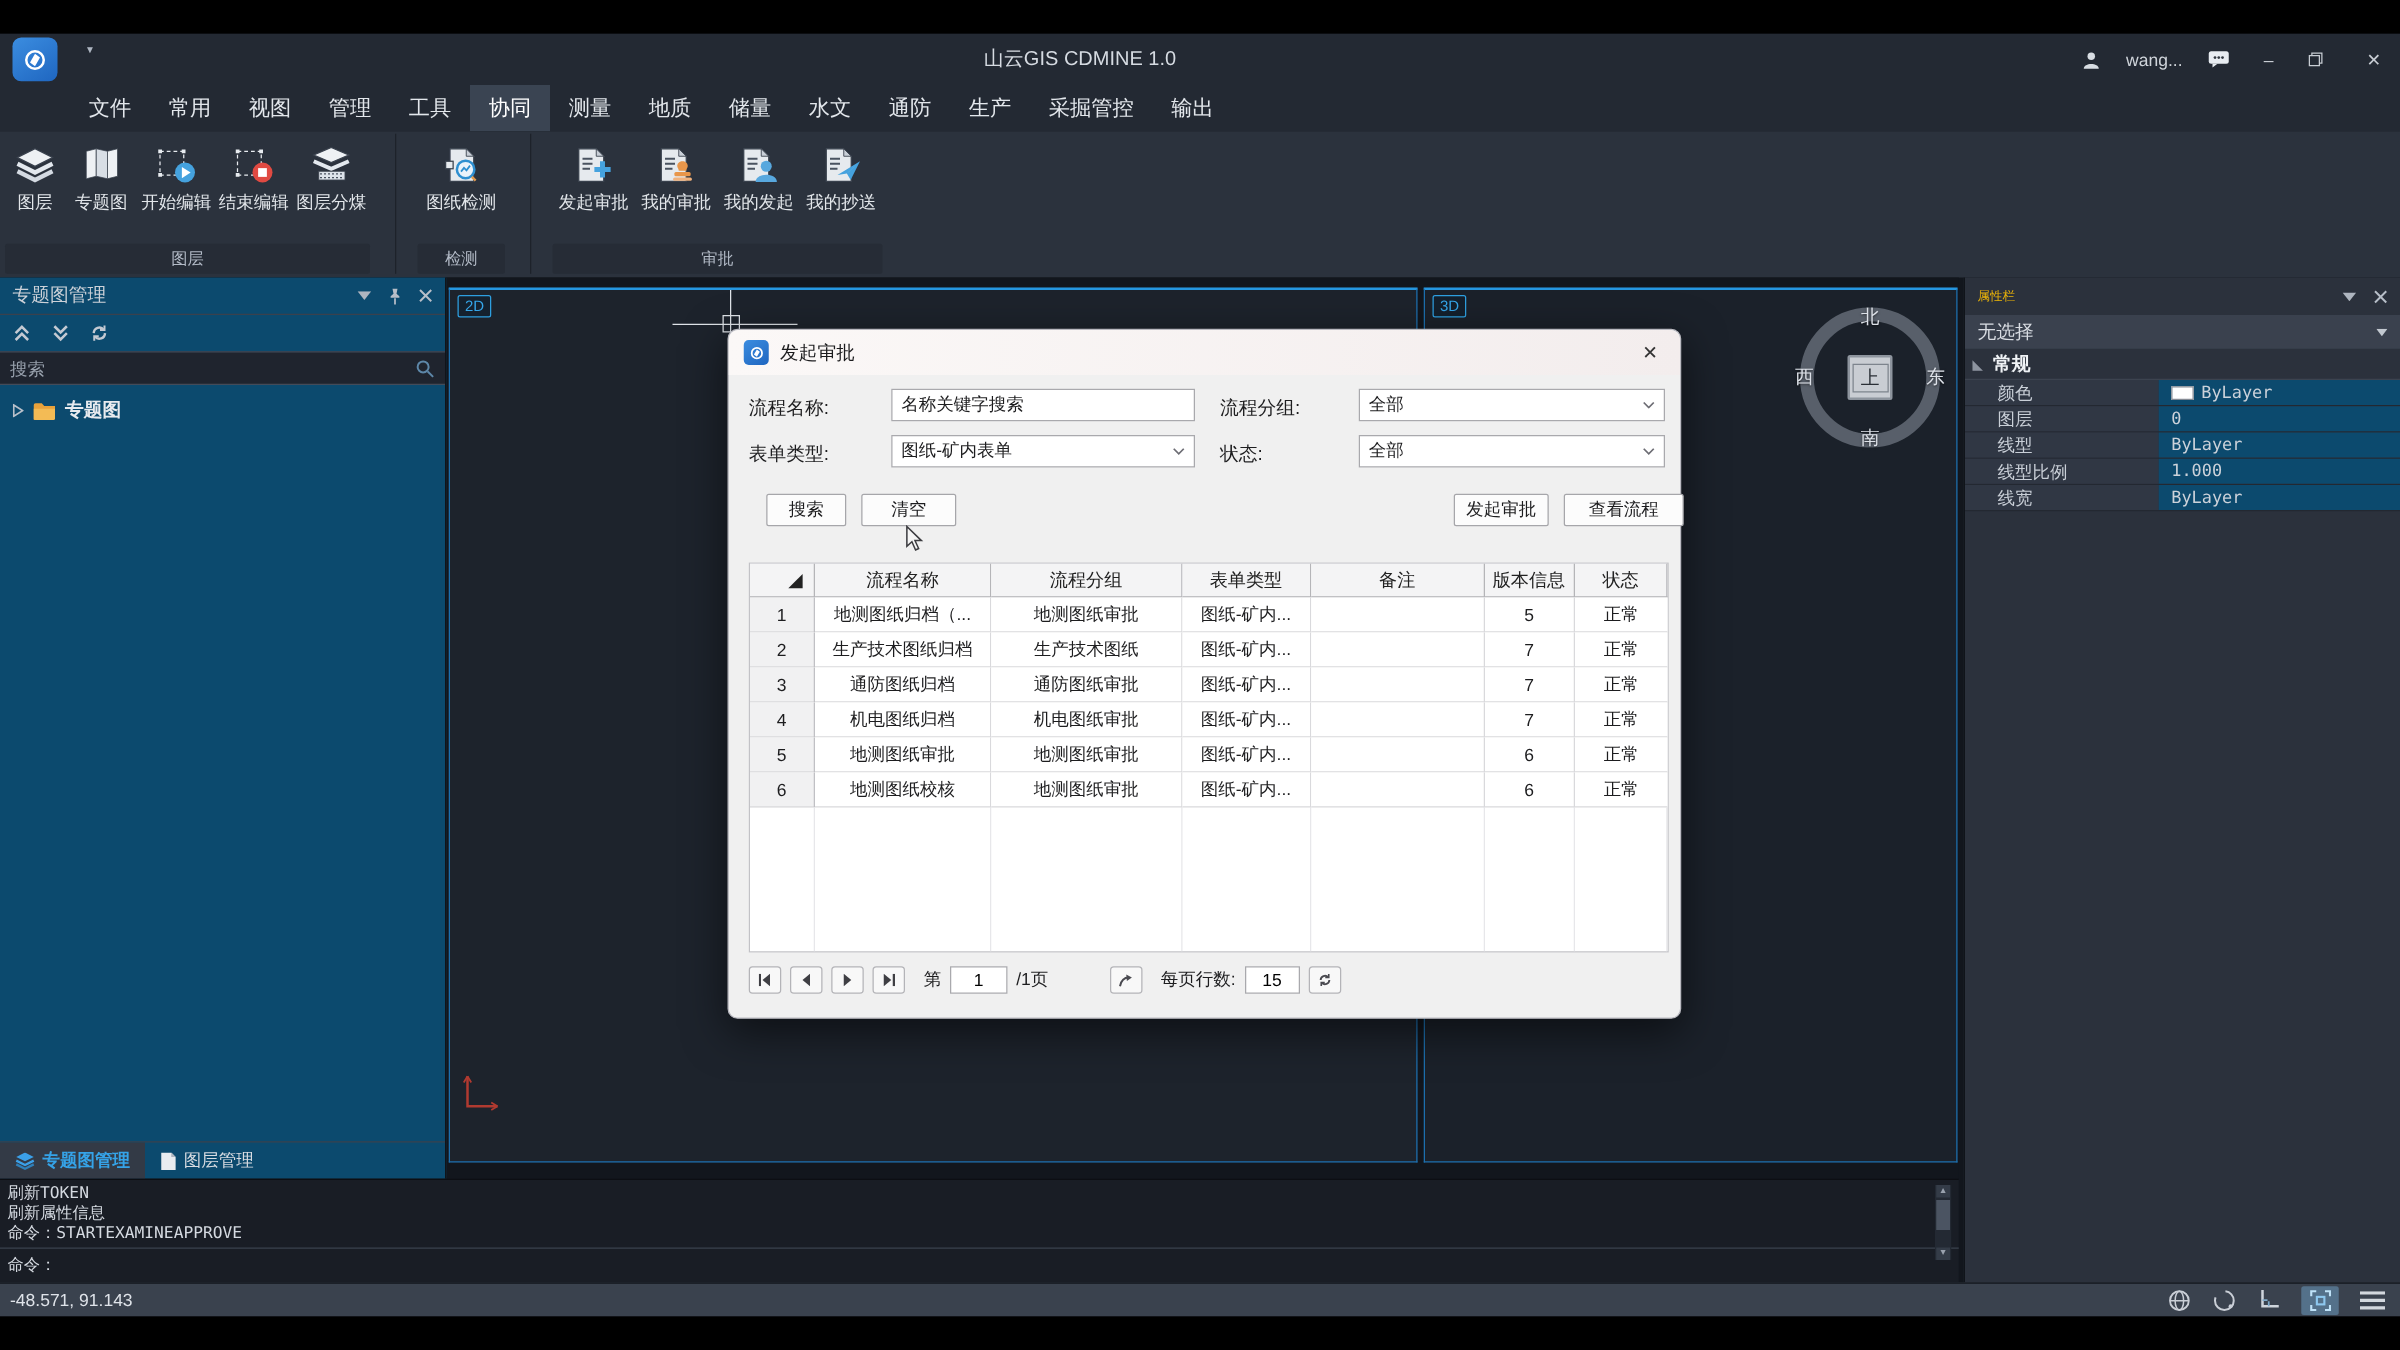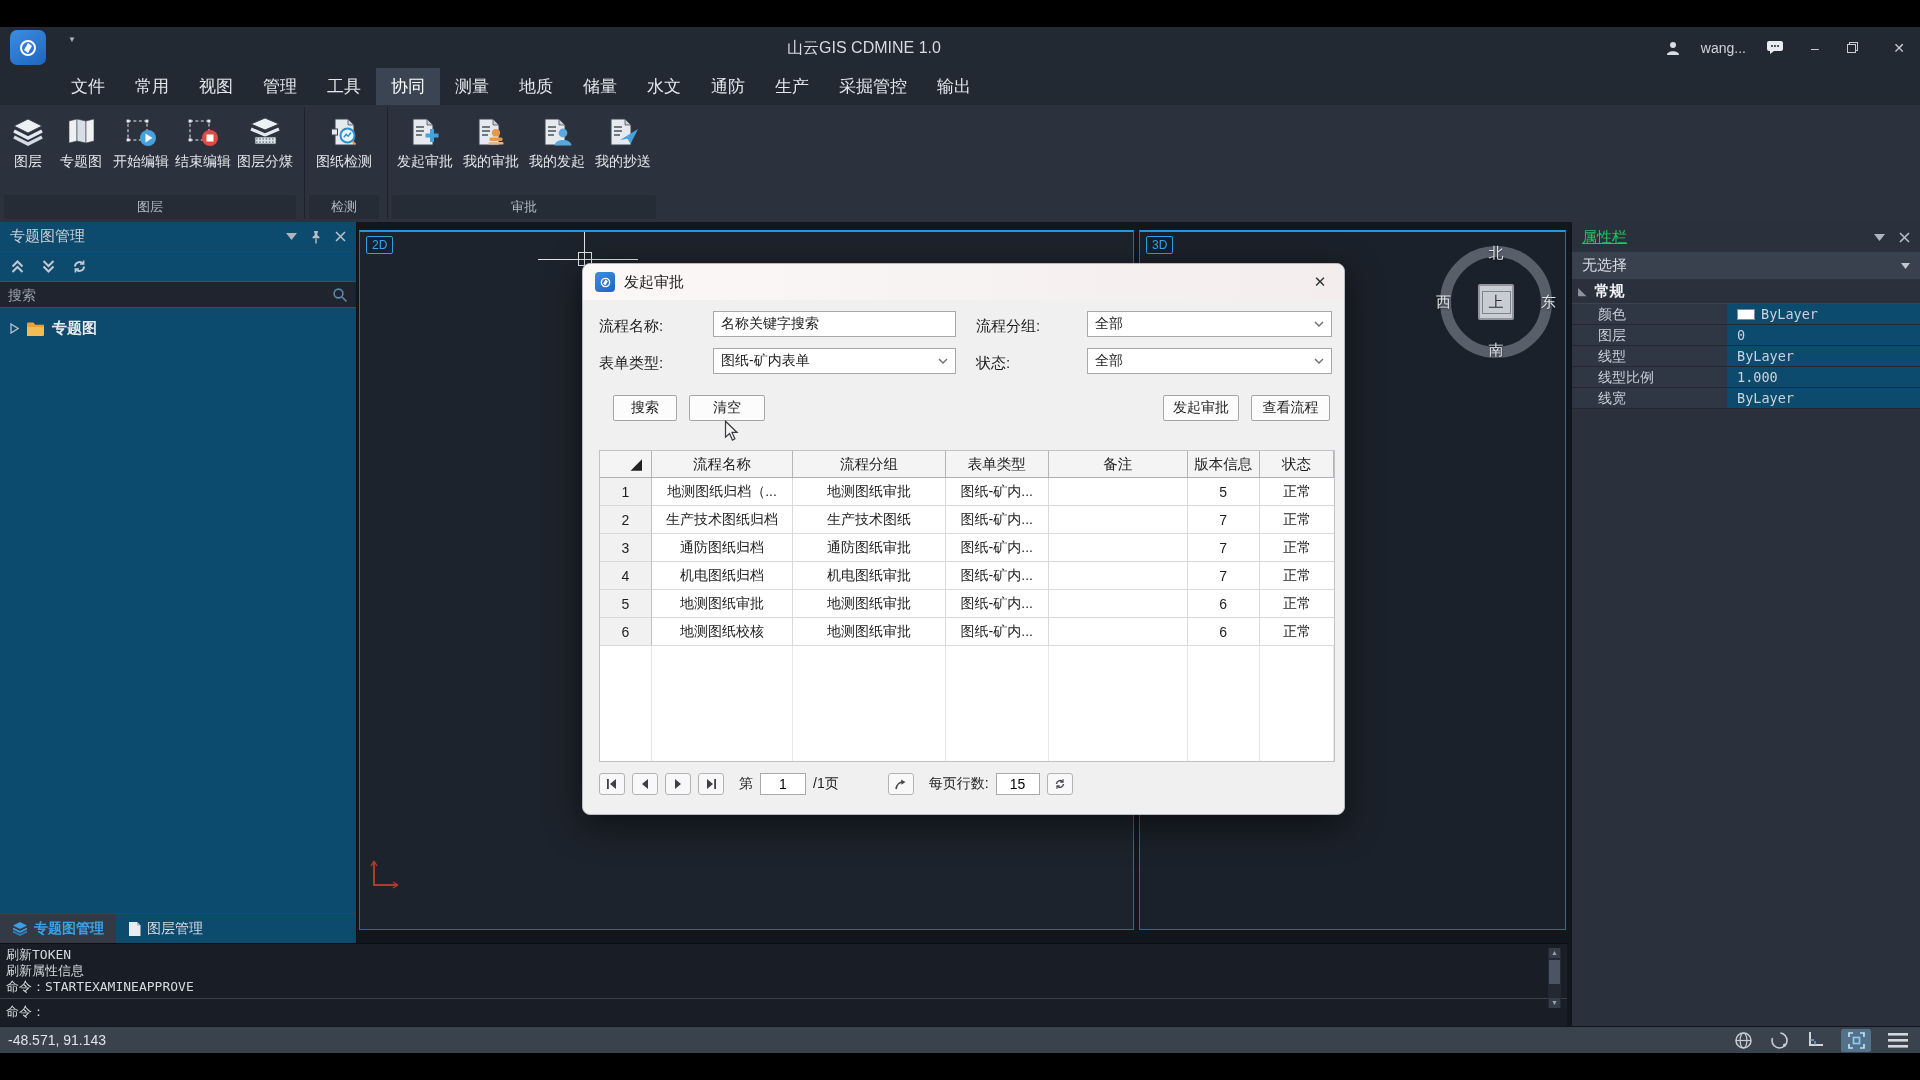--- a/index.html
+++ b/index.html
@@ -24,21 +24,21 @@
   
   #menubar { position:absolute; top:41px; left:0; width:100%; height:37px; background:#232933;
     display:flex; align-items:stretch; padding-left:56px; }
   .mtab { padding:0 15px; line-height:37px; font-size:17px; color:#e3e7ec; white-space:nowrap; }
   .mtab.active { background:#3a4452; color:#fff; }
 
   
   #ribbon { position:absolute; top:78px; left:0; width:100%; height:117px; background:#2b323d;
     display:flex; align-items:stretch; padding:2px 0 3px 4px; }
   .rgroup { display:flex; flex-direction:column; }
-  .rgroup + .rgroup { border-left:1px solid #1d222a; margin-left:8px; padding-left:4px; }
+  .rgroup + .rgroup { border-left:1px solid #1d222a; margin-left:20px; padding-left:17px; }
   .rbtns { display:flex; flex:1; align-items:flex-start; padding-top:6px; }
   .rbtn { width:62px; display:flex; flex-direction:column; align-items:center; gap:6px; padding-top:4px; }
   .rbtn .lbl { font-size:14px; color:#e2e6ea; white-space:nowrap; }
   .gstrip { height:24px; background:#262c36; border-radius:2px; text-align:center; line-height:24px;
     font-size:13px; color:#b2bac6; margin-top:2px; }
 
   
   #workarea { position:absolute; top:195px; left:0; width:1567px; height:721px; background:#12161d; }
 
   
@@ -81,21 +81,21 @@
   #compass .s { left:50%; bottom:-2px; transform:translateX(-50%); }
   #compass .w { left:-4px; top:50%; transform:translateY(-50%); }
   #compass .e { right:-4px; top:50%; transform:translateY(-50%); }
   #compass .up { position:absolute; left:50%; top:50%; transform:translate(-50%,-50%); width:36px; height:36px;
     background:#c9cdd3; border:2px solid #8e959e; border-radius:2px; display:flex; align-items:center; justify-content:center; }
   #compass .up .inner { border:1px solid #7d848d; padding:1px 6px; font-size:15px; color:#2a2f36; }
 
   
   #rightpanel { position:absolute; left:1571px; top:195px; width:349px; height:804px; background:#2b313c; border-left:1px solid #10141a; }
   #rp-header { height:30px; display:flex; align-items:center; padding:0 10px; gap:14px; }
-  #rp-header .t { font-size:15px; color:#22c55e; flex:1;text-decoration:underline; }
+  #rp-header .t { font-size:10px; color:#eab308; flex:1; }
   #rp-sel { height:27px; background:#3a414e; display:flex; align-items:center; padding:0 10px; color:#d8dce2; font-size:15px; }
   #rp-sel .sp { flex:1; }
   #rp-sec { height:25px; display:flex; align-items:center; gap:8px; padding-left:6px; border-bottom:1px solid #3c434f; }
   #rp-sec .tri { color:#8d949f; font-size:11px; transform:scaleX(-1); }
   #rp-sec .t { color:#f0f3f6; font-size:15px; font-weight:700; }
   .prop-row { display:flex; height:21px; border-bottom:1px solid #232831; }
   .prop-row .pl { width:155px; background:#303744; color:#c9cfd7; font-size:14px; padding-left:26px; line-height:20px; }
   .prop-row .pv { flex:1; background:#0c4a6e; color:#ccd2da; font-size:13.5px; line-height:20px; padding-left:10px;
     font-family:"DejaVu Sans Mono", monospace; display:flex; align-items:center; gap:6px; }
   .swatch { display:inline-block; width:18px; height:11px; background:#fff; border:1px solid #858b94; }
@@ -609,21 +609,21 @@
       <span>
           <svg width="10" height="6" viewBox="0 0 10 6">
             <path d="M1 1 L5 5 L9 1" fill="none" stroke="#6d6d74" stroke-width="1.4"></path>
           </svg>
         </span>
     </div>
 
     <div class="dbtn" style="left:30px; top:131px; width:64px;">搜索</div>
     <div class="dbtn" style="left:106px; top:131px; width:76px;">清空</div>
     <div class="dbtn" style="left:580px; top:131px; width:76px;">发起审批</div>
-    <div class="dbtn" style="left:668px; top:131px; width:79px;">查看流程</div>
+    <div class="dbtn" style="left:668px; top:131px; width:96px;">查看流程</div>
 
     <div id="cursor">
       <svg width="16" height="22" viewBox="0 0 12 18">
           <path d="M1.5 1 L1.5 14 L4.8 11 L7.2 16.4 L9.2 15.4 L6.8 10.2 L11 10.2 Z" fill="rgba(245,245,245,.92)" stroke="#3c3c40" stroke-width="1"></path>
         </svg>
     </div>
 
     <div id="dtable">
       <div class="trow thead">
         <div class="tcell c0">

